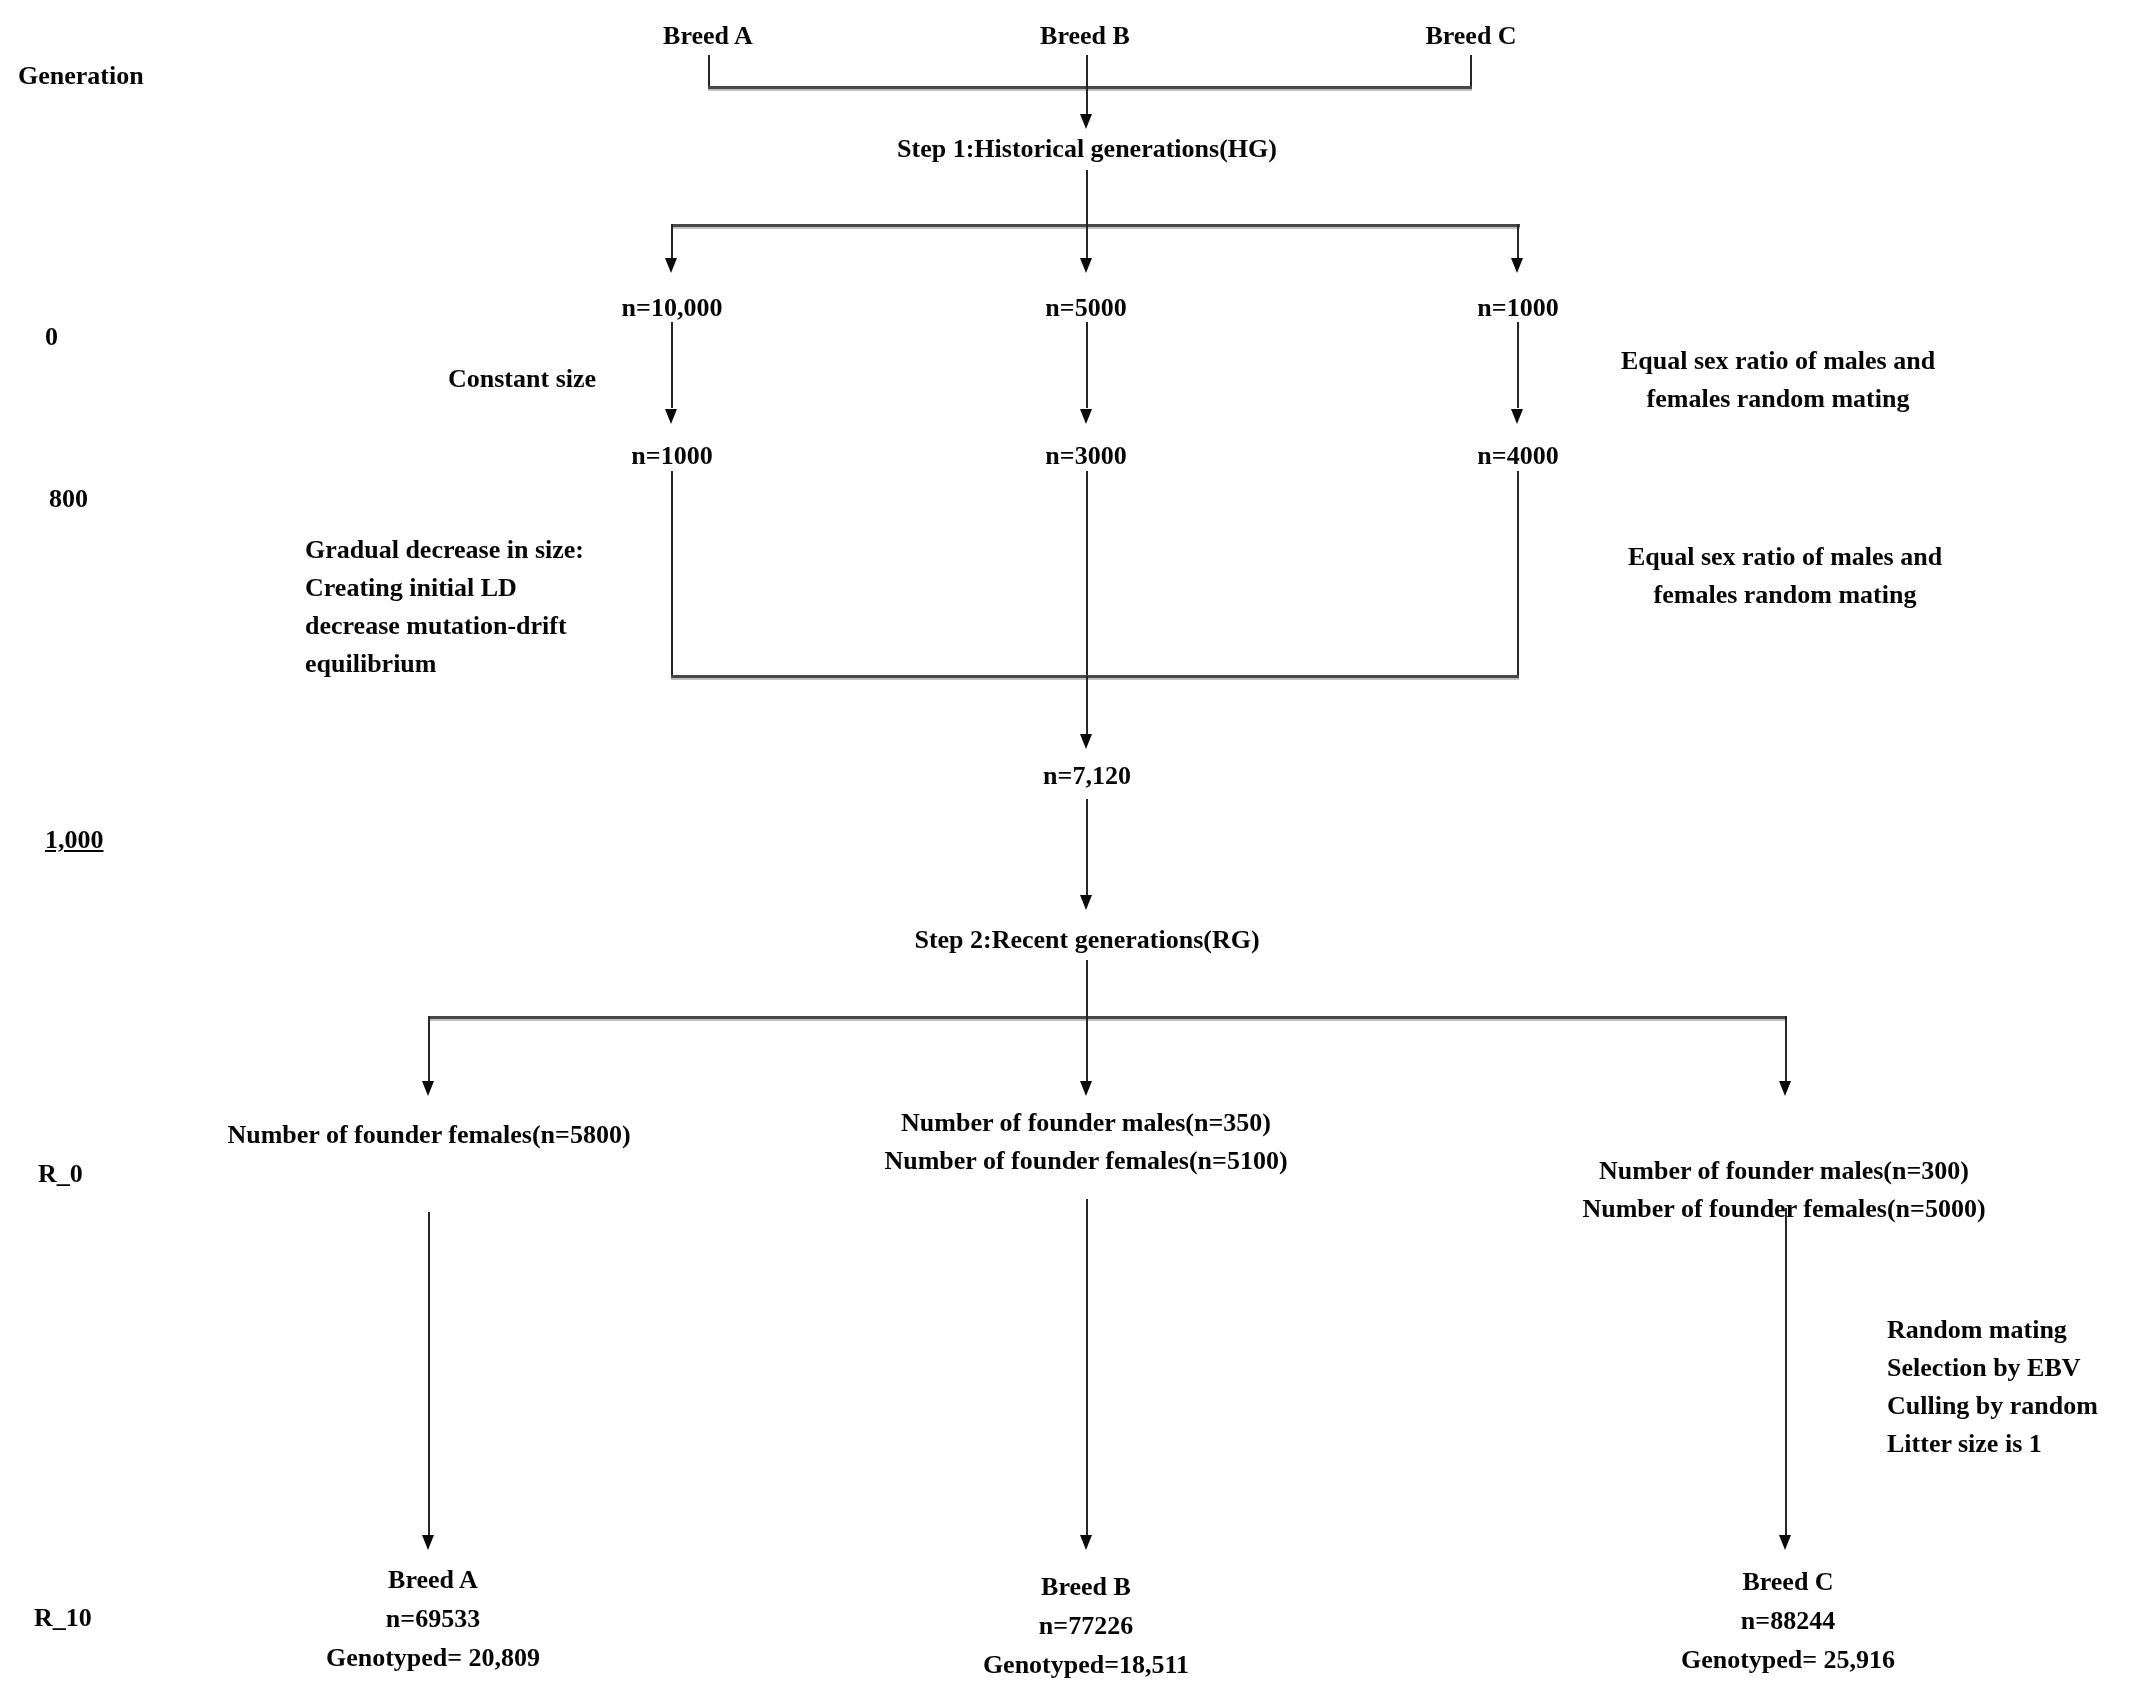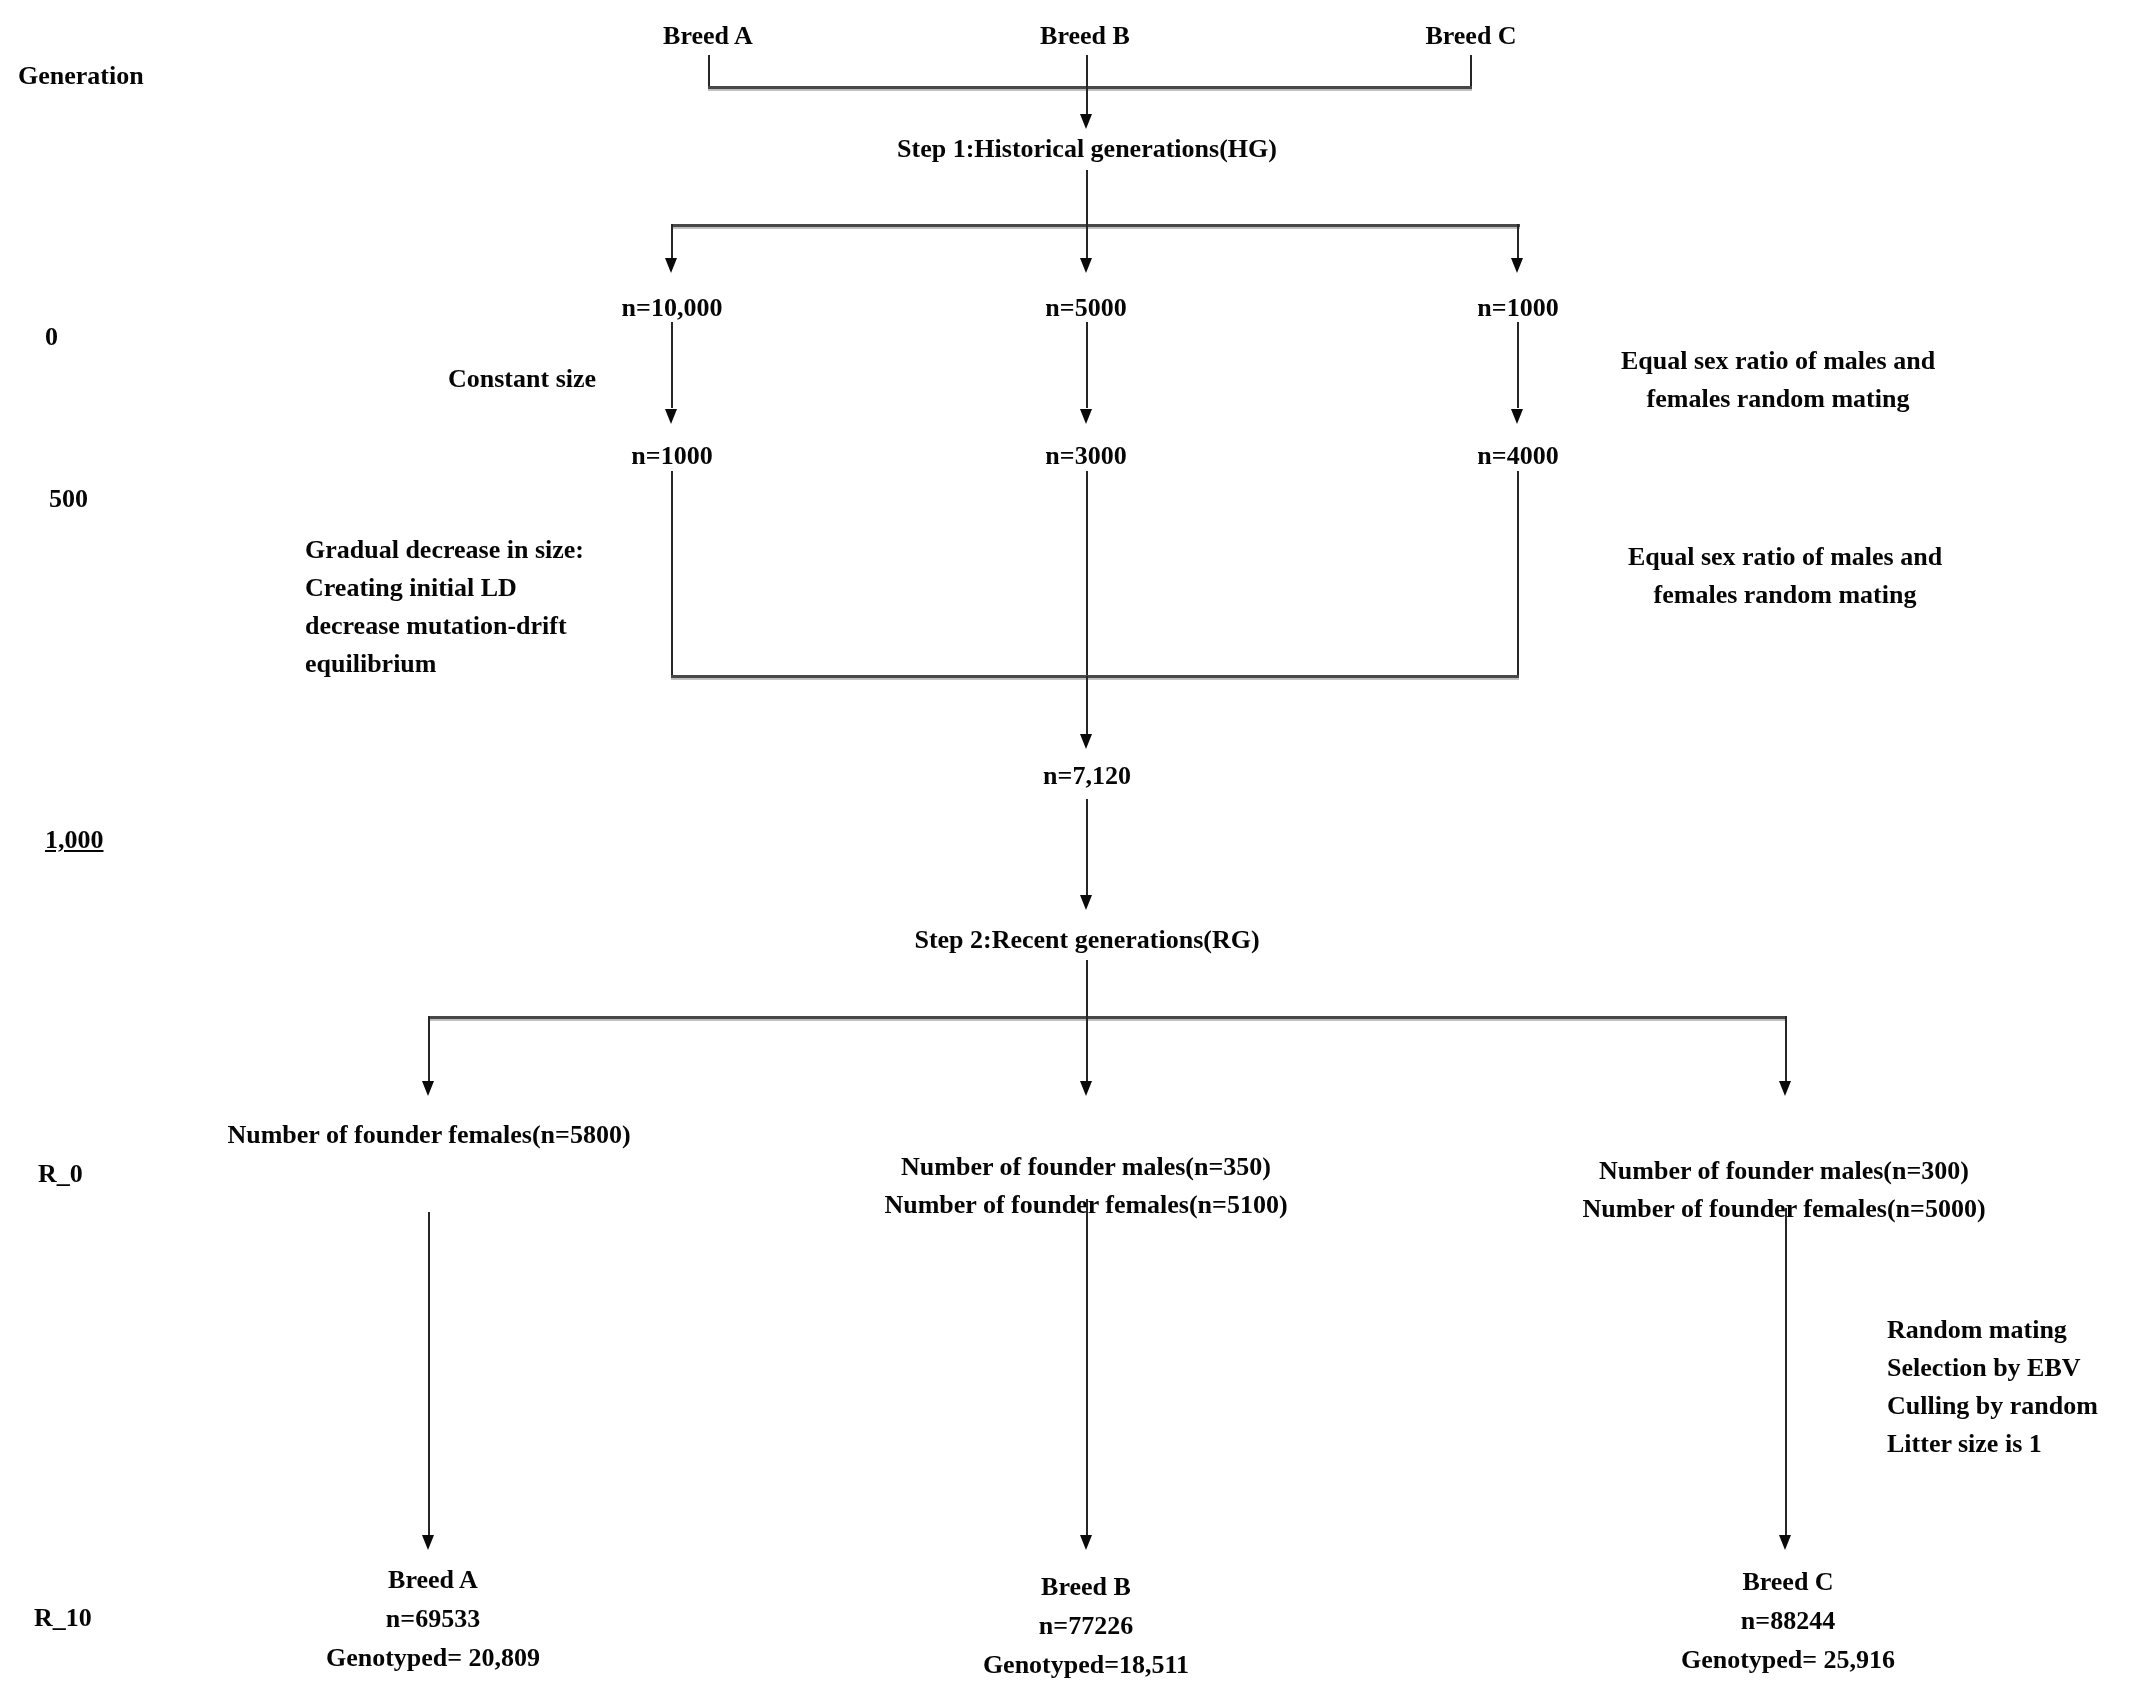--- a/index.html
+++ b/index.html
@@ -14,21 +14,21 @@
   .ar{position:absolute;width:0;height:0;border-left:6.5px solid transparent;
       border-right:6.5px solid transparent;border-top:15px solid #0a0a0a;}
 </style>
 </head>
 <body>
 
 <div id="stage">
 
   <div class="txt" style="left:18px;top:60px;">Generation</div>
   <div class="txt" style="left:45px;top:321px;">0</div>
-  <div class="txt" style="left:49px;top:483px;">500</div>
+  <div class="txt" style="left:49px;top:483px;">800</div>
   <div class="txt" style="left:45px;top:824px;text-decoration:underline;">1,000</div>
   <div class="txt" style="left:38px;top:1158px;">R_0</div>
   <div class="txt" style="left:34px;top:1602px;">R_10</div>
 
   <div class="txt ctr" style="left:708px;top:19.5px;">Breed A</div>
   <div class="txt ctr" style="left:1085px;top:19.5px;">Breed B</div>
   <div class="txt ctr" style="left:1471px;top:19.5px;">Breed C</div>
 
   <div class="vl" style="left:708px;top:55px;height:34px;"></div>
   <div class="vl" style="left:1470px;top:55px;height:34px;"></div>
@@ -97,21 +97,21 @@
   <div class="vl" style="left:428px;top:1016px;height:65px;"></div>
   <div class="ar" style="left:422px;top:1081px;"></div>
   <div class="vl" style="left:1086px;top:1016px;height:65px;"></div>
   <div class="ar" style="left:1080px;top:1081px;"></div>
   <div class="vl" style="left:1785px;top:1016px;height:65px;"></div>
   <div class="ar" style="left:1779px;top:1081px;"></div>
 
   <div class="txt ctr blk" style="left:429px;top:1116px;">
     <div>Number of founder females(n=5800)</div>
   </div>
-  <div class="txt ctr blk" style="left:1086px;top:1104px;margin-top:44px;">
+  <div class="txt ctr blk" style="left:1086px;top:1104px;">
     <div>Number of founder males(n=350)</div>
     <div>Number of founder females(n=5100)</div>
   </div>
   <div class="txt ctr blk" style="left:1784px;top:1116px;margin-top:36px;">
     <div>Number of founder males(n=300)</div>
     <div>Number of founder females(n=5000)</div>
   </div>
 
   <div class="txt blk" style="left:1887px;top:1311px;">
     <div>Random mating</div>

